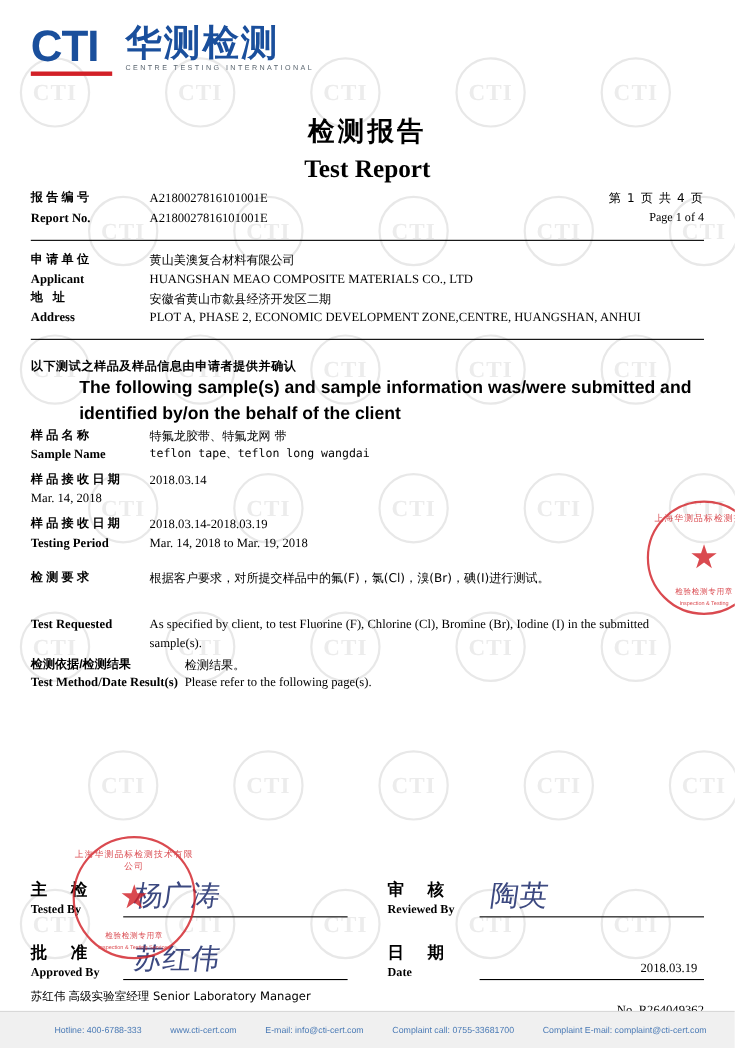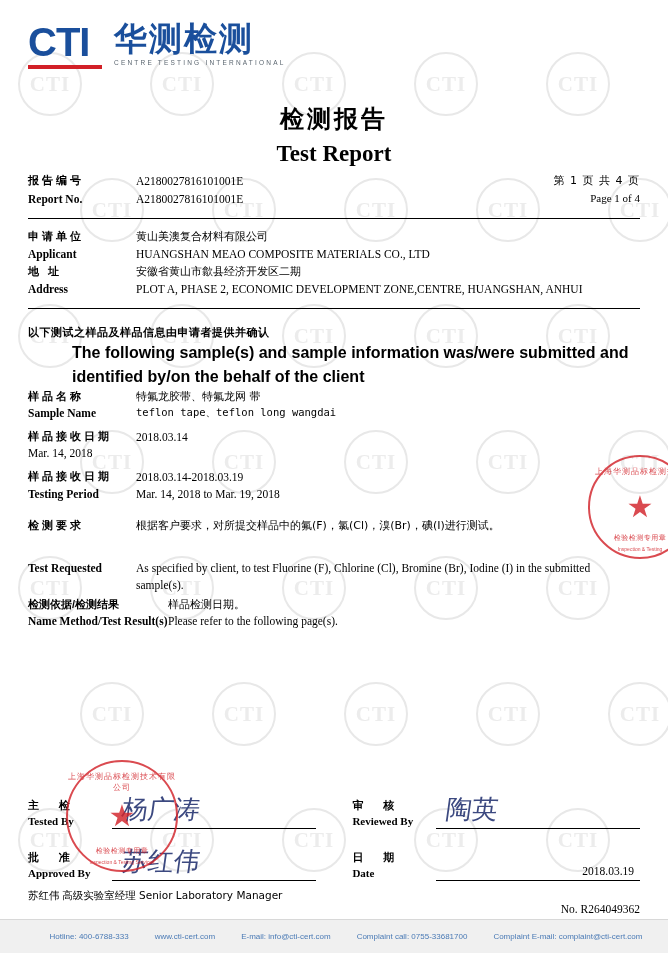--- a/index.html
+++ b/index.html
@@ -196,21 +196,21 @@
     position: relative;
   }
   .sig-label {
     width: 84px;
     flex: 0 0 84px;
     line-height: 1.35;
   }
   .sig-label .cn {
     font-family: "DejaVu Sans", sans-serif;
     font-weight: bold;
-    font-size: 11px;
+    font-size: 15px;
     letter-spacing: 8px;
     display: block;
   }
   .sig-label .en {
     font-family: "Liberation Serif", serif;
     font-weight: bold;
     font-size: 11px;
     display: block;
   }
   .sig-line {
@@ -458,24 +458,24 @@
     </div>
     <div class="row">
       <div class="lbl en">Test Requested</div>
       <div class="val">As specified by client, to test Fluorine (F), Chlorine (Cl), Bromine (Br), Iodine (I) in the submitted sample(s).</div>
     </div>
   </div>
 
   <div class="method">
     <div class="row">
       <div class="lbl cn" style="width:140px;flex:0 0 140px;letter-spacing:0;">检测依据/检测结果</div>
-      <div class="val cn">样品检测日期。</div>
-    </div>
-    <div class="row">
-      <div class="lbl en" style="width:140px;flex:0 0 140px;">Name Method/Test Result(s)</div>
+      <div class="val cn">检测结果。</div>
+    </div>
+    <div class="row">
+      <div class="lbl en" style="width:140px;flex:0 0 140px;">Test Method/Date Result(s)</div>
       <div class="val">Please refer to the following page(s).</div>
     </div>
   </div>
 
   <div class="sig-area">
 
     <div class="sig-col">
       <div class="sig-row">
         <div class="sig-label">
           <span class="cn">主    检</span>

